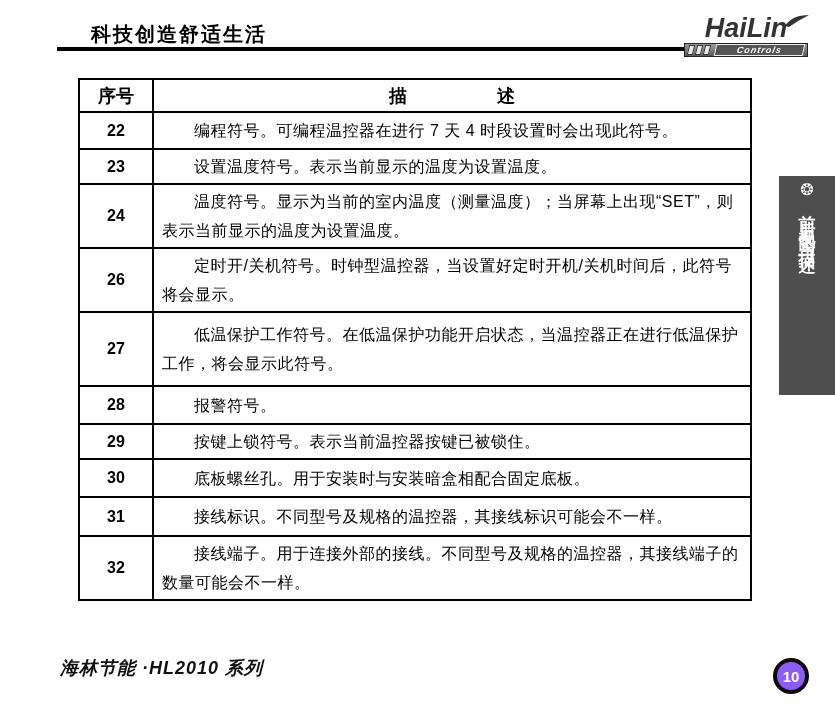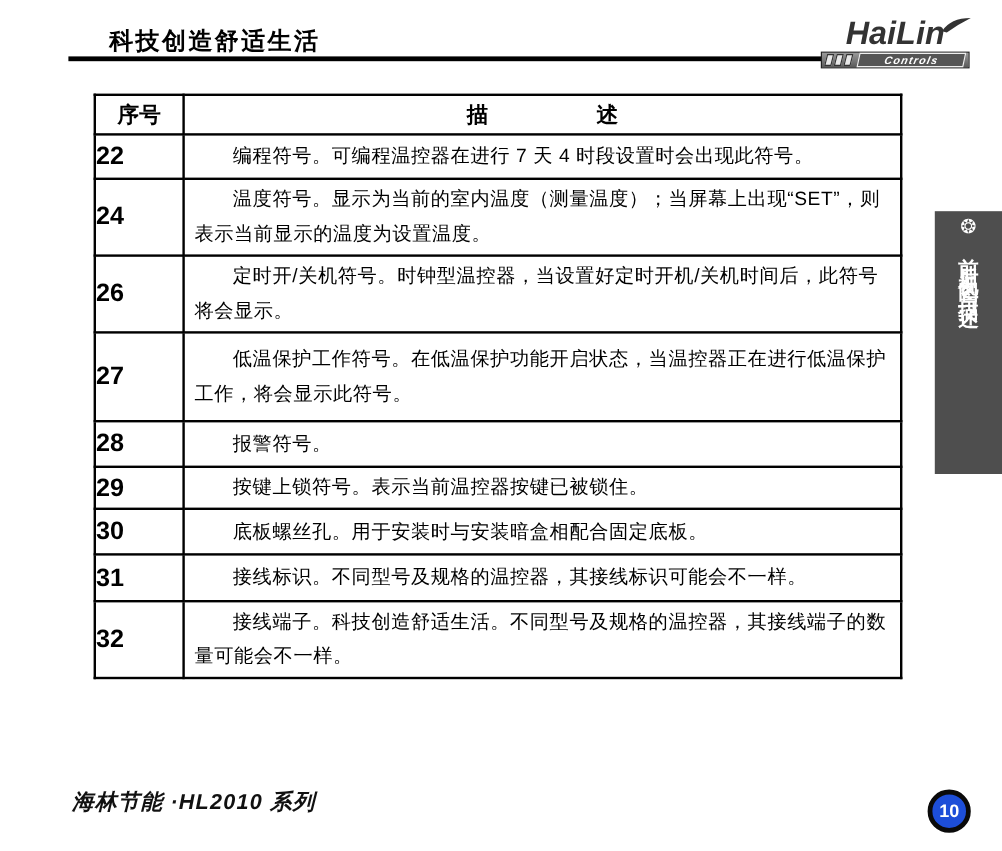--- a/index.html
+++ b/index.html
@@ -36,21 +36,21 @@
   }
   
   table.doc{
     position:absolute;left:78px;top:78px;border-collapse:collapse;
     width:672px;table-layout:fixed;
   }
   table.doc td,table.doc th{border:2px solid #000;box-sizing:border-box;}
   col.c-no{width:74px;}
   col.c-desc{width:598px;}
   th.hdr{font-size:18px;font-weight:bold;text-align:center;padding:0;}
-  td.no{font-size:21px;font-weight:bold;vertical-align:middle;padding:0;}
+  td.no{font-size:16px;font-weight:bold;text-align:center;vertical-align:middle;padding:0;}
   td.desc{
     font-size:16px;line-height:29px;vertical-align:middle;
     padding:2px 6px 2px 8px;text-indent:2em;letter-spacing:0.5px;
   }
   tr.h33{height:33px;} tr.h35{height:35px;} tr.h37{height:37px;}
   tr.h38{height:38px;} tr.h39{height:39px;} tr.h60{height:60px;}
   tr.h61{height:61px;} tr.h74{height:74px;} tr.h62{height:62px;}
   
   .side-tab{
     position:absolute;left:779px;top:176px;width:56px;height:219px;
@@ -62,21 +62,21 @@
     writing-mode:vertical-rl;text-orientation:upright;
     font-size:17px;font-weight:bold;letter-spacing:7px;margin-top:2px;
   }
   
   .footer-series{
     position:absolute;left:60px;top:656px;
     font-size:18px;font-style:italic;font-weight:bold;letter-spacing:1px;color:#111;
   }
   .page-badge{
     position:absolute;left:773px;top:658px;width:28px;height:28px;
-    background:#1d4ed8;border:4px solid #0a0a0a;border-radius:50%;
+    background:#8b5cf6;border:4px solid #0a0a0a;border-radius:50%;
     color:#fff;font-size:15px;font-weight:bold;
     display:flex;align-items:center;justify-content:center;
   }
 </style>
 </head>
 <body>
 
 <div class="slogan">科技创造舒适生活</div>
 <div class="header-rule"></div>
 
@@ -104,20 +104,24 @@
     </colgroup>
   <tbody>
       <tr class="h33">
     <th class="hdr">序号</th>
     <th class="hdr">描　　　　　述</th>
   </tr>
   <tr class="h37">
     <td class="no">22</td>
     <td class="desc">编程符号。可编程温控器在进行 7 天 4 时段设置时会出现此符号。</td>
   </tr>
+  <tr class="h33">
+    <td class="no">23</td>
+    <td class="desc">设置温度符号。表示当前显示的温度为设置温度。</td>
+  </tr>
   <tr class="h60">
     <td class="no">24</td>
     <td class="desc">温度符号。显示为当前的室内温度（测量温度）；当屏幕上出现“SET”，则表示当前显示的温度为设置温度。</td>
   </tr>
   <tr class="h61">
     <td class="no">26</td>
     <td class="desc">定时开/关机符号。时钟型温控器，当设置好定时开机/关机时间后，此符号将会显示。</td>
   </tr>
   <tr class="h74">
     <td class="no">27</td>
@@ -134,21 +138,21 @@
   <tr class="h38">
     <td class="no">30</td>
     <td class="desc">底板螺丝孔。用于安装时与安装暗盒相配合固定底板。</td>
   </tr>
   <tr class="h39">
     <td class="no">31</td>
     <td class="desc">接线标识。不同型号及规格的温控器，其接线标识可能会不一样。</td>
   </tr>
   <tr class="h62">
     <td class="no">32</td>
-    <td class="desc">接线端子。科技创造舒适生活。不同型号及规格的温控器，其接线端子的数量可能会不一样。</td>
+    <td class="desc">接线端子。用于连接外部的接线。不同型号及规格的温控器，其接线端子的数量可能会不一样。</td>
   </tr>
 </tbody>
   </table>
 
 <div class="side-tab">
   <span class="tab-icon">❂</span>
   <span class="tab-label">前后视图与描述</span>
 </div>
 
 <div class="footer-series">海林节能 ·HL2010 系列</div>

